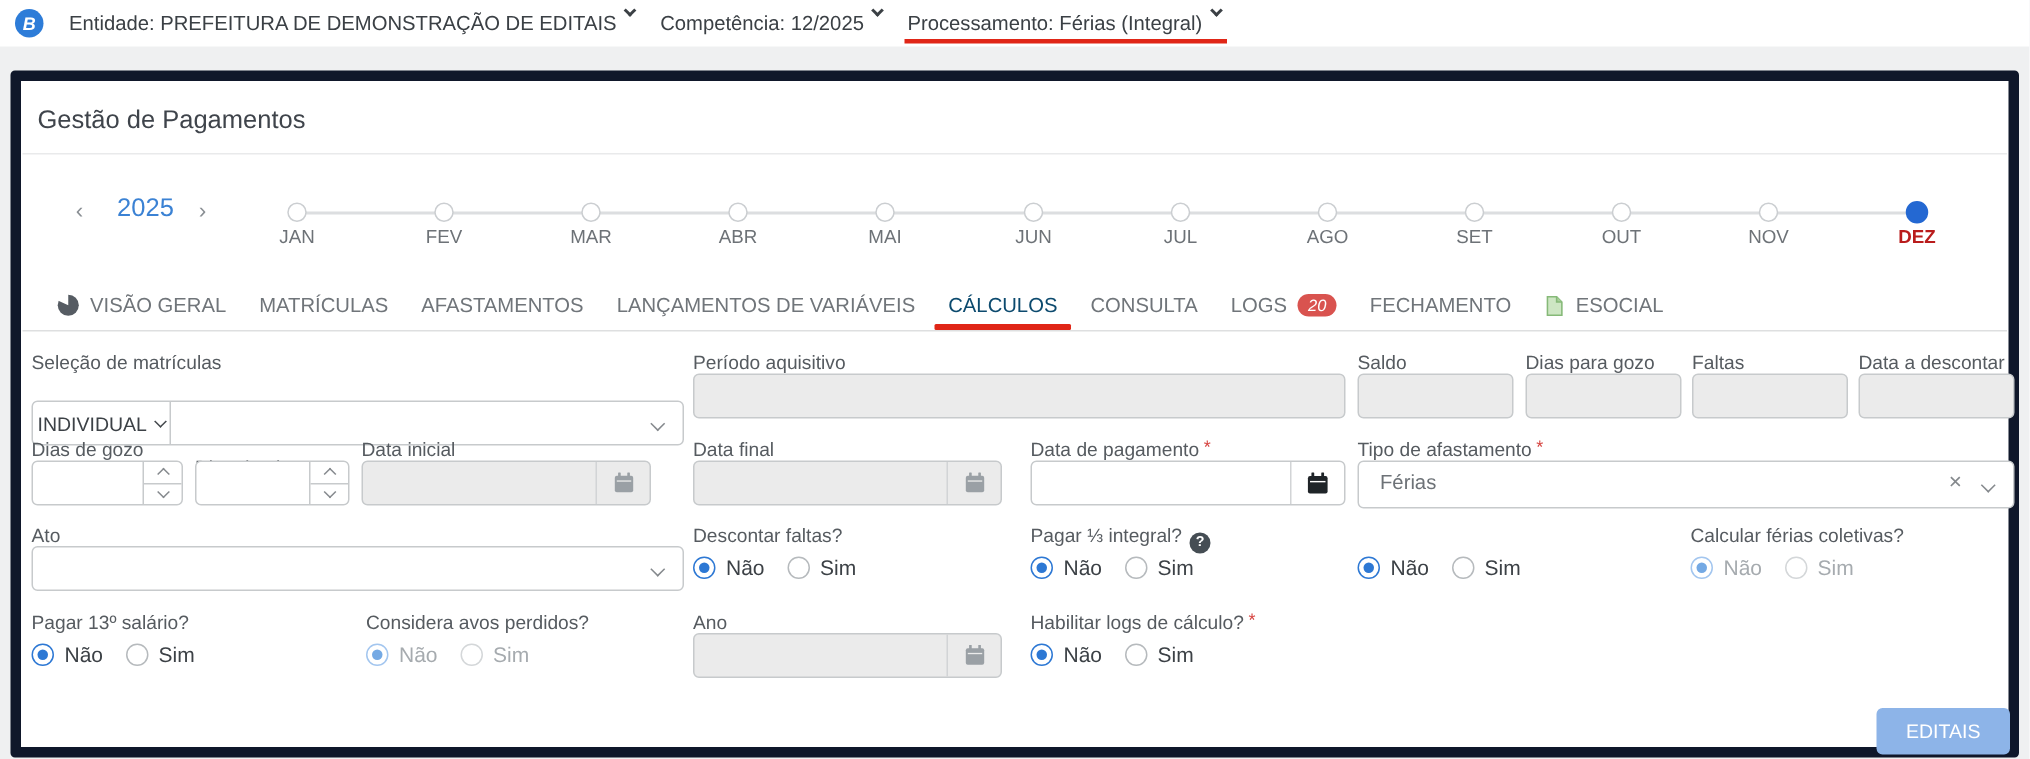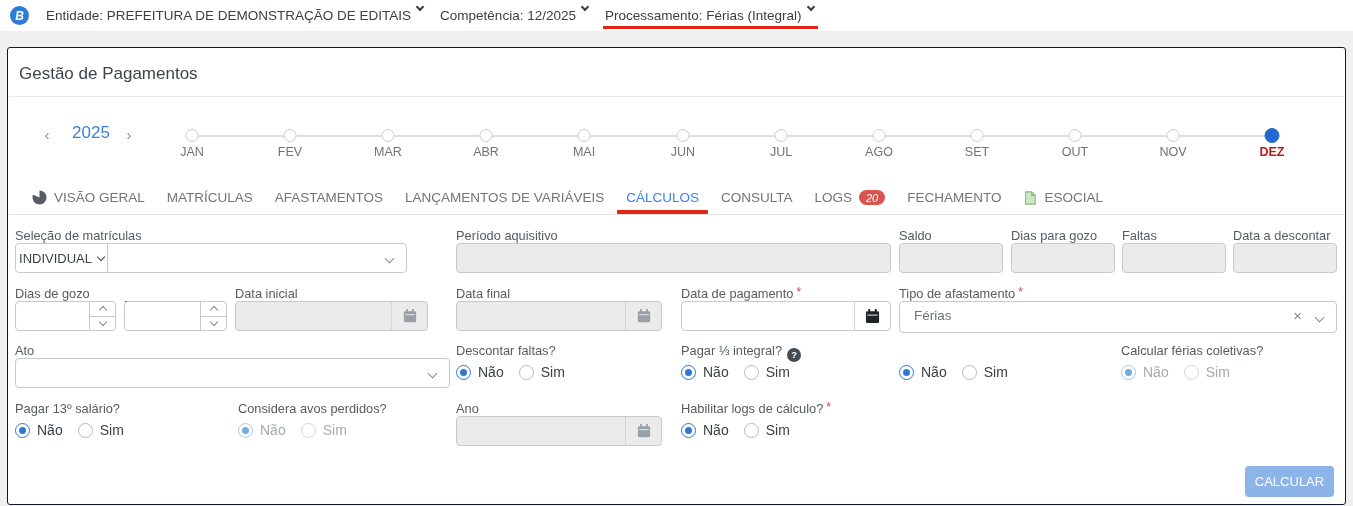--- a/index.html
+++ b/index.html
@@ -14,41 +14,41 @@
           font-weight:bold; font-style:italic; font-size:12px;
           display:flex; align-items:center; justify-content:center; flex:0 0 auto; }
   .tb-item { display:flex; gap:6px; position:relative; cursor:pointer; }
   .tb-caret { width:6px; height:6px; border-right:2px solid #3b4045; border-bottom:2px solid #3b4045;
               transform:rotate(45deg); margin-top:-4px; }
   .tb-item.underlined::after { content:""; position:absolute; left:-2px; right:-4px; bottom:-6px;
               height:3px; background:#e02617; }
 
   
   .card { position:absolute; left:7px; top:47px; width:1339px; height:458px;
-          background:#fff; border:1px solid #0f172a; border-radius:3px; }
+          background:#fff; border:7px solid #0f172a; border-radius:3px; }
   .card-title { position:absolute; left:11px; top:16px; font-size:17px; color:#3f444b; }
   .card-hr { position:absolute; left:1px; right:1px; top:48px; height:1px; background:#e9eaeb; }
 
   
   .yr-arrow { position:absolute; top:78px; font-size:15px; color:#8a8f94; cursor:pointer; width:14px; text-align:center; }
   .yr-prev { left:32px; } .yr-next { left:114px; }
   .yr { position:absolute; left:55px; top:75px; width:56px; text-align:center; font-size:17px; color:#3b82d4; }
   .tl-line { position:absolute; left:184px; top:87px; width:1080px; height:2px; background:#dcdee0; }
   .tl-dot { position:absolute; top:81px; width:13px; height:13px; border-radius:50%;
             background:#fff; border:1.5px solid #cbced1; transform:translateX(-50%); cursor:pointer; }
   .tl-dot.active { width:15px; height:15px; top:80px; background:#2468d2; border-color:#2468d2; }
   .tl-lbl { position:absolute; top:97px; transform:translateX(-50%); font-size:12.5px; color:#6d7277; cursor:pointer; }
   .tl-lbl.active { color:#b91c1c; font-weight:bold; }
 
   
   .tabs { position:absolute; left:1px; right:1px; top:141px; height:26px; border-bottom:1px solid #dedfe0;
           display:flex; align-items:flex-start; gap:22px; padding-left:23px; }
   .tab { font-size:13.5px; color:#70757a; display:flex; align-items:center; gap:7px;
          white-space:nowrap; cursor:pointer; position:relative; padding-top:1px; }
-  .tab.active { color:#3b82f6; }
+  .tab.active { color:#0c4a6e; }
   .tab.active::after { content:""; position:absolute; left:-9px; right:-9px; top:21px; height:4px;
          background:#e02617; border-radius:1px; }
   .badge { background:#d9534f; color:#fff; font-size:11px; border-radius:9px; padding:1.5px 7px;font-style:italic; }
 
   
   .fld-label { position:absolute; font-size:12.8px; color:#565b60; white-space:nowrap; }
   .req { color:#d64541; margin-left:3px; font-size:12px; position:relative; top:-2px; }
   .help { width:14px; height:14px; border-radius:50%; background:#454d54; color:#fff; font-size:9.5px;
           font-weight:bold; display:inline-flex; align-items:center; justify-content:center;
           margin-left:5px; vertical-align:-3px; cursor:pointer; }
@@ -177,21 +177,21 @@
       <span class="tab">
         <svg width="14" height="14" viewBox="0 0 16 16">
             <path d="M3 1h7l4 4v10H3z" fill="#cde6c3" stroke="#86b978" stroke-width="1.2"></path>
             <path d="M10 1v4h4" fill="#a7d098" stroke="#86b978" stroke-width="1.2"></path>
           </svg>
         <span>ESOCIAL</span>
       </span>
     </div>
 
     <span class="fld-label" style="left:7px;top:180px">Seleção de matrículas</span>
-    <div class="inp" style="left:7px;top:195px;width:392px">
+    <div class="inp" style="left:7px;top:213px;width:435px">
       <span class="mode-seg">
         <span>INDIVIDUAL</span>
         <i class="mode-caret"></i>
       </span>
       <i class="sel-caret"></i>
     </div>
 
     <span class="fld-label" style="left:448px;top:180px">Período aquisitivo</span>
     <div class="inp dis" style="left:448px;top:195px;width:435px"></div>
 
@@ -343,15 +343,15 @@
     <span class="fld-label" style="left:673px;top:353px">
       <span>Habilitar logs de cálculo?</span><span class="req">*</span>
     </span>
     <div class="rgroup" style="left:673px;top:374px">
       <span class="radio on"></span>
       <span>Não</span>
       <span class="radio r2"></span>
       <span>Sim</span>
     </div>
 
-    <button class="btn-calc">CALCULAR</button>
+    <button class="btn-calc">EDITAIS</button>
   </div>
 </div>
 
 </body></html>

